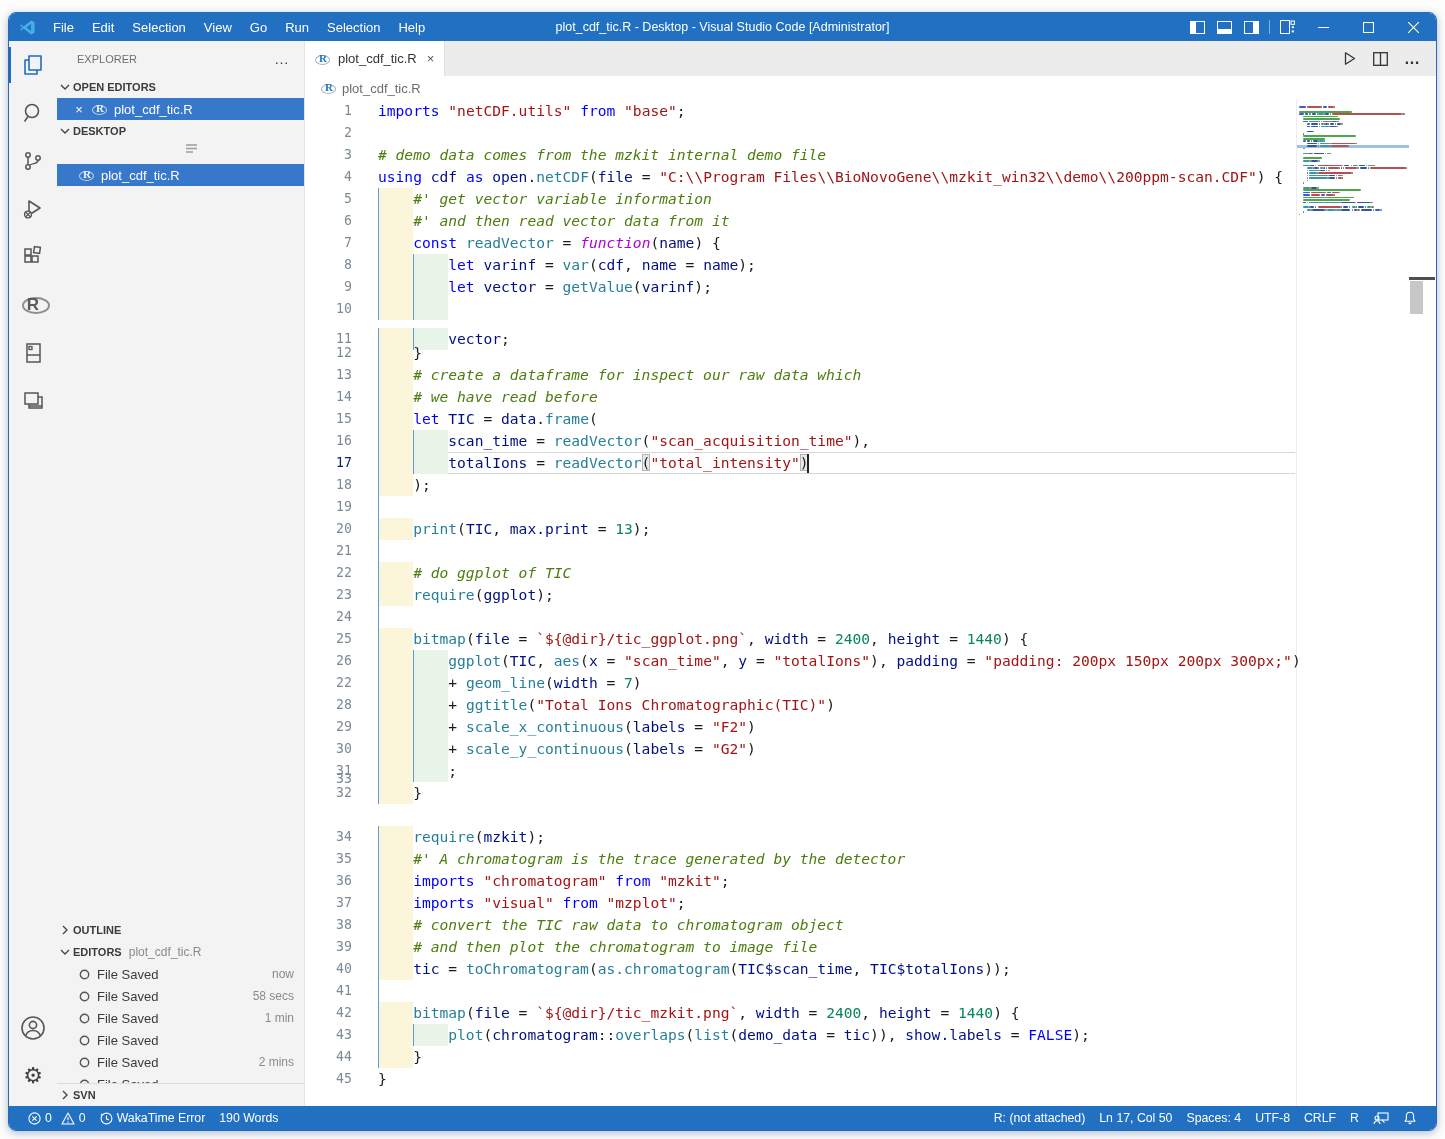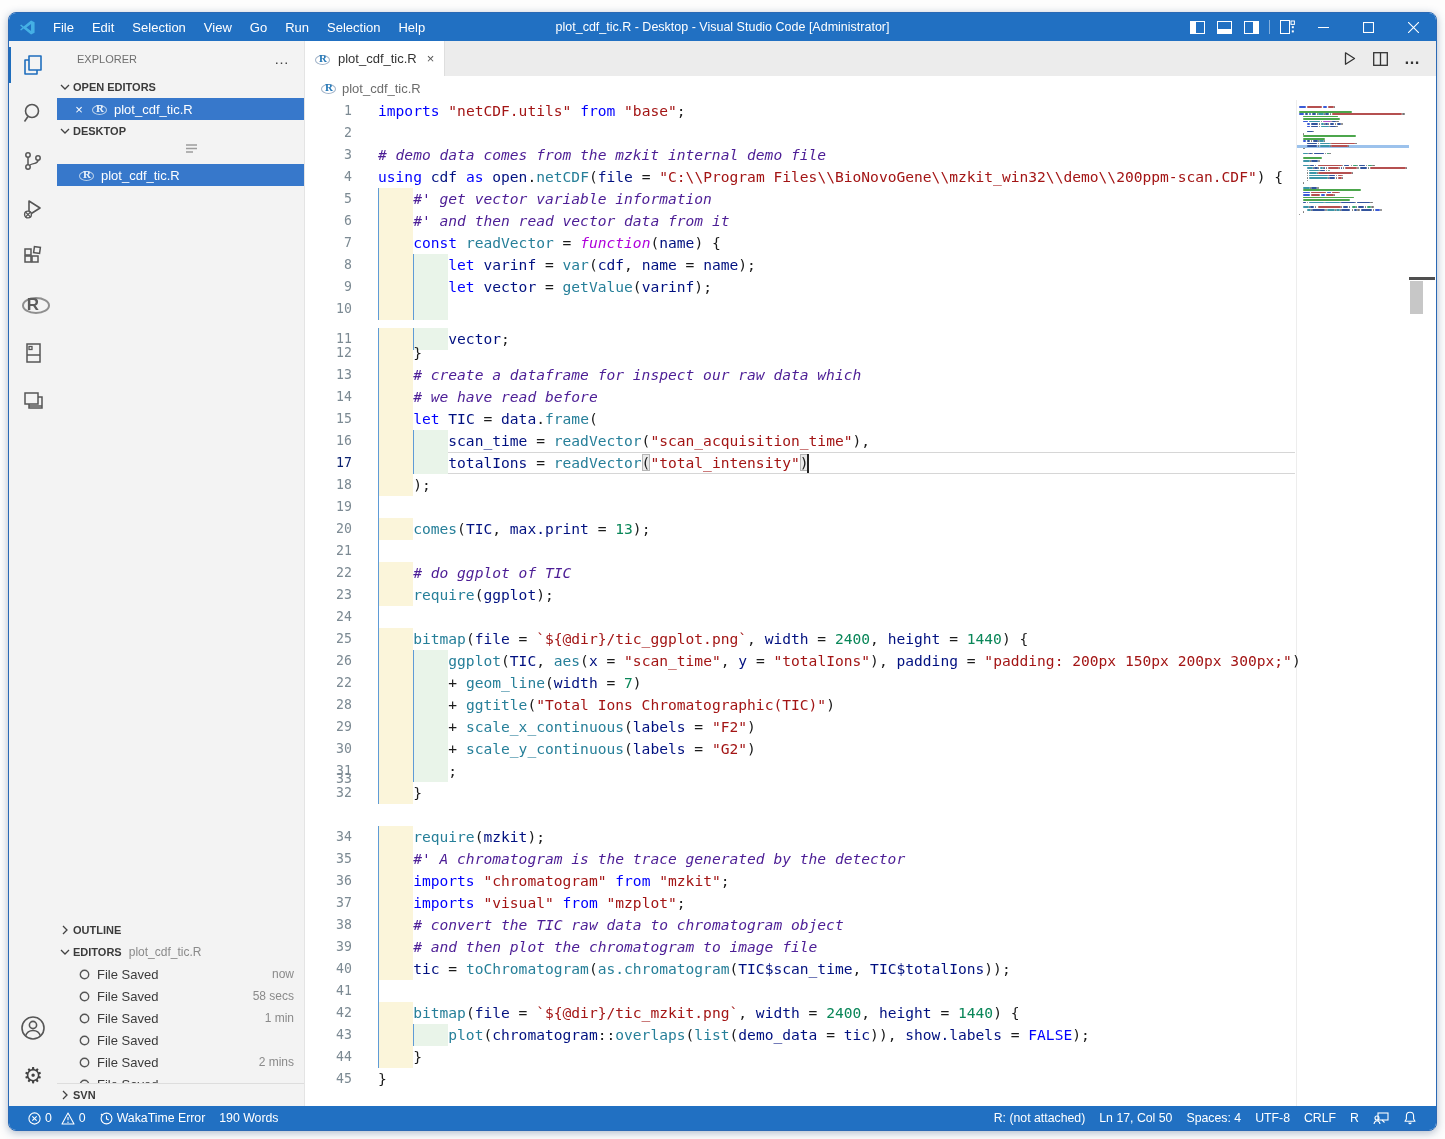--- a/index.html
+++ b/index.html
@@ -62,21 +62,21 @@
   .lnum{position:absolute;left:0;width:47px;text-align:right;line-height:22px;font-size:13.2px;color:#7c8a93;}
   .lnum.cur{color:#0b216f;}
   .ltext{position:absolute;left:73px;top:0;line-height:22px;white-space:pre;}
   .indbg{position:absolute;top:0;height:22px;width:35.04px;}
   .ind0{background:#fbf5da;}
   .ind1{background:#e9f4e9;}
   .guide{position:absolute;top:0;height:22px;width:1px;background:#5f9bd6;}
   .curline{position:absolute;left:73px;right:141px;height:22px;border-top:1px solid #d6d6d6;border-bottom:1px solid #d6d6d6;box-sizing:border-box;}
   .cursor{position:absolute;width:1.6px;height:19px;background:#222;z-index:5;}
   .tk-k{color:#0000ff}.tk-f{color:#267f99}.tk-v{color:#001080}.tk-s{color:#a31515}
-  .tk-c{color:#4c1d95;font-style:italic}.tk-n{color:#098658}.tk-m{color:#af00db;font-style:italic}.tk-p{color:#1b1b1b}
+  .tk-c{color:#4d7c0f;font-style:italic}.tk-n{color:#098658}.tk-m{color:#af00db;font-style:italic}.tk-p{color:#1b1b1b}
   .tk-b{color:#1b1b1b;background:#e9e9e9;box-shadow:inset 0 0 0 1px #b5b5b5;}
   .minimap{position:absolute;top:0;bottom:0;right:27px;width:112px;border-left:1px solid #ededed;background:#fff;}
   .mm-seg{position:absolute;height:1.7px;border-radius:1px;}
   .mm-hl{position:absolute;left:0;right:0;height:3.2px;background:#9cc2ec;}
   .overview{position:absolute;top:0;bottom:0;right:0;width:27px;background:#fff;}
   .ov-cursor{position:absolute;top:177px;left:0;right:1px;height:3px;background:#4f4f4f;}
   .ov-thumb{position:absolute;top:181px;left:1px;width:13px;height:33px;background:#c7c7c7;}
   
   .statusbar{height:24px;background:#2170c2;color:#fff;display:flex;align-items:center;font-size:12.3px;flex:0 0 24px;padding:0 12px;}
   .st-item{display:flex;align-items:center;gap:4px;padding:0 7px;height:100%;}
@@ -681,21 +681,21 @@
           </div>
           <div class="cl" style="top: 396px;">
             <span class="guide" style="left: 73px;"></span>
             <span class="lnum">19</span>
             <span class="ltext"></span>
           </div>
           <div class="cl" style="top: 418px;">
             <span class="indbg ind0" style="left: 73px;"></span>
             <span class="guide" style="left: 73px;"></span>
             <span class="lnum">20</span>
-            <span class="ltext"><span class="tk-p">    </span><span class="tk-f">comes</span><span class="tk-p">(</span><span class="tk-v">TIC</span><span class="tk-p">, </span><span class="tk-v">max.print</span><span class="tk-p"> = </span><span class="tk-n">13</span><span class="tk-p">);</span></span>
+            <span class="ltext"><span class="tk-p">    </span><span class="tk-f">print</span><span class="tk-p">(</span><span class="tk-v">TIC</span><span class="tk-p">, </span><span class="tk-v">max.print</span><span class="tk-p"> = </span><span class="tk-n">13</span><span class="tk-p">);</span></span>
           </div>
           <div class="cl" style="top: 440px;">
             <span class="guide" style="left: 73px;"></span>
             <span class="lnum">21</span>
             <span class="ltext"></span>
           </div>
           <div class="cl" style="top: 462px;">
             <span class="indbg ind0" style="left: 73px;"></span>
             <span class="guide" style="left: 73px;"></span>
             <span class="lnum">22</span>

